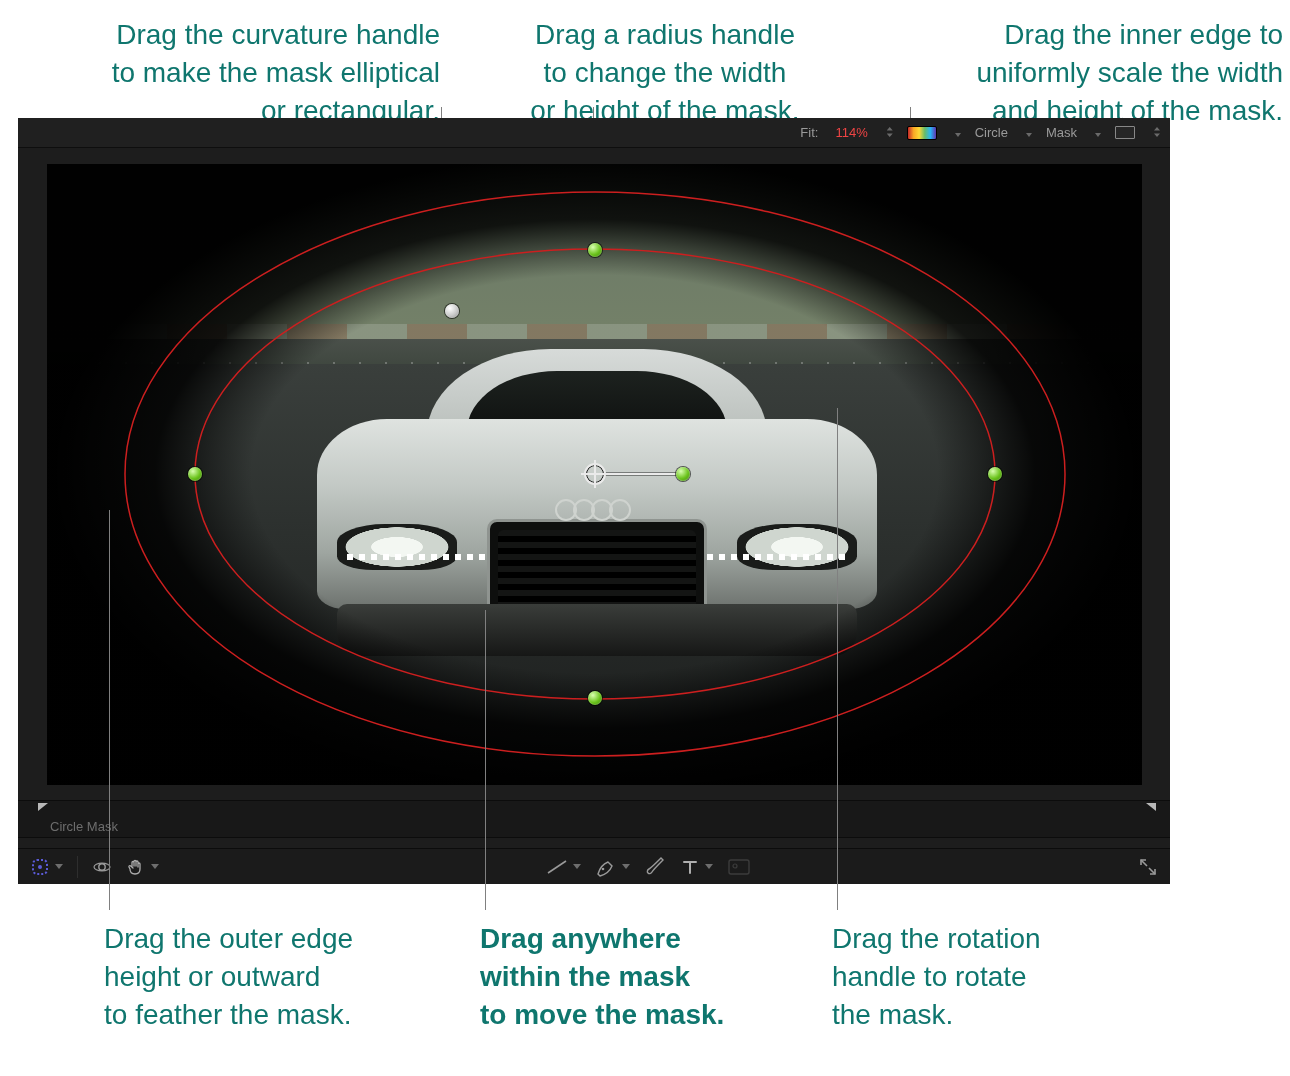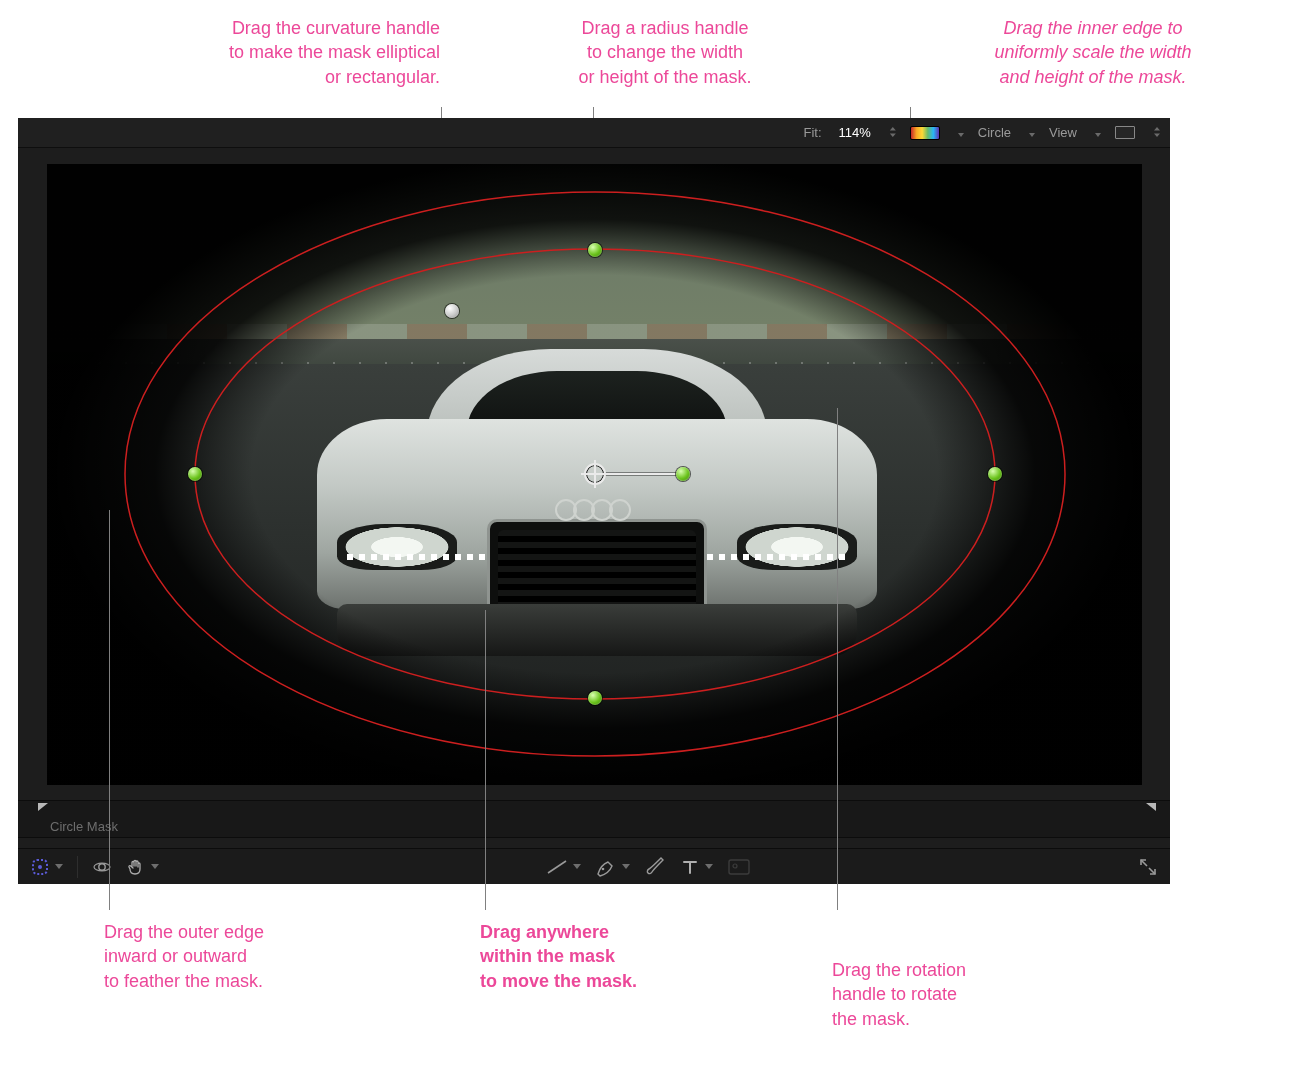--- a/index.html
+++ b/index.html
@@ -8,32 +8,32 @@
     background: #fff;
     width: 1290px;
     height: 1076px;
     position: relative;
     overflow: hidden;
   }
 
   
   .callout {
     position: absolute;
-    color: #ec4899;
-    font-size: 18px;
+    color: #0f766e;
+    font-size: 28px;
     line-height: 1.35;
     white-space: pre;
   }
   .callout.top1 { top: 16px; left: 110px; text-align: right; width: 330px; }
   .callout.top2 { top: 16px; left: 500px; text-align: center;  width: 330px; }
-  .callout.top3 { top: 16px; left: 903px; text-align: center;  width: 380px; font-style: italic; }
+  .callout.top3 { top: 16px; left: 903px; text-align: right;  width: 380px; }
 
   .callout.bot1 { top: 920px; left: 104px; text-align: left; width: 300px; }
   .callout.bot2 { top: 920px; left: 480px; text-align: left; width: 280px; font-weight: bold; }
-  .callout.bot3 { top: 920px; left: 832px; text-align: left; width: 280px; margin-top: 38px; }
+  .callout.bot3 { top: 920px; left: 832px; text-align: left; width: 280px; }
 
   
   .leader {
     position: absolute;
     background: #808080;
   }
   .leader.v { width: 1px; }
 
   
   .app {
@@ -53,21 +53,21 @@
     background: #202020;
     border-bottom: 1px solid #0e0e0e;
     display: flex;
     align-items: center;
     justify-content: flex-end;
     gap: 14px;
     padding: 0 10px;
     color: #9a9a9a;
     font-size: 13px;
   }
-  .app-top .dim { color: #ffffff; }
+  .app-top .dim { color: #ef4444; }
   .app-top .item { display: flex; align-items: center; gap: 17px; cursor: default; }
   .app-top .chev::after { content: ""; display: inline-block; width: 0; height: 0; border-left: 3px solid transparent; border-right: 3px solid transparent; border-top: 4px solid #6a6a6a; margin-left: 1px; }
   .app-top .updown::after { content: ""; display: inline-block; width: 6px; height: 10px; background: linear-gradient(#6a6a6a,#6a6a6a); clip-path: polygon(50% 0, 100% 35%, 0 35%, 50% 0, 0 65%, 100% 65%, 50% 100%, 0 65%); margin-left: 2px; }
   .color-swatch {
     width: 30px; height: 14px; border-radius: 2px;
     background: linear-gradient(90deg,#c62828,#f9a825,#fdd835,#66bb6a,#29b6f6,#5e35b1);
     border: 1px solid #000;
   }
   .view-rect {
     width: 20px; height: 13px;
@@ -242,21 +242,21 @@
     </div>
     <div class="item">
       <div class="color-swatch"></div>
       <span class="chev"></span>
     </div>
     <div class="item">
       <span>Circle</span>
       <span class="chev"></span>
     </div>
     <div class="item">
-      <span>View</span>
+      <span>Mask</span>
       <span class="chev"></span>
     </div>
     <div class="item">
       <div class="view-rect"></div>
       <span class="updown"></span>
     </div>
   </div>
 
   <div class="canvas-area">
 
@@ -370,20 +370,20 @@
     </div>
   </div>
 
 </div>
 
 <div class="leader v" style="left:109px; top:510px; height:400px;"></div>
 <div class="leader v" style="left:485px; top:610px; height:300px;"></div>
 <div class="leader v" style="left:837px; top:408px; height:502px;"></div>
 
 <div class="callout bot1">Drag the outer edge
-inward or outward
+height or outward
 to feather the mask.</div>
 <div class="callout bot2">Drag anywhere
 within the mask
 to move the mask.</div>
 <div class="callout bot3">Drag the rotation
 handle to rotate
 the mask.</div>
 
 </body></html>

